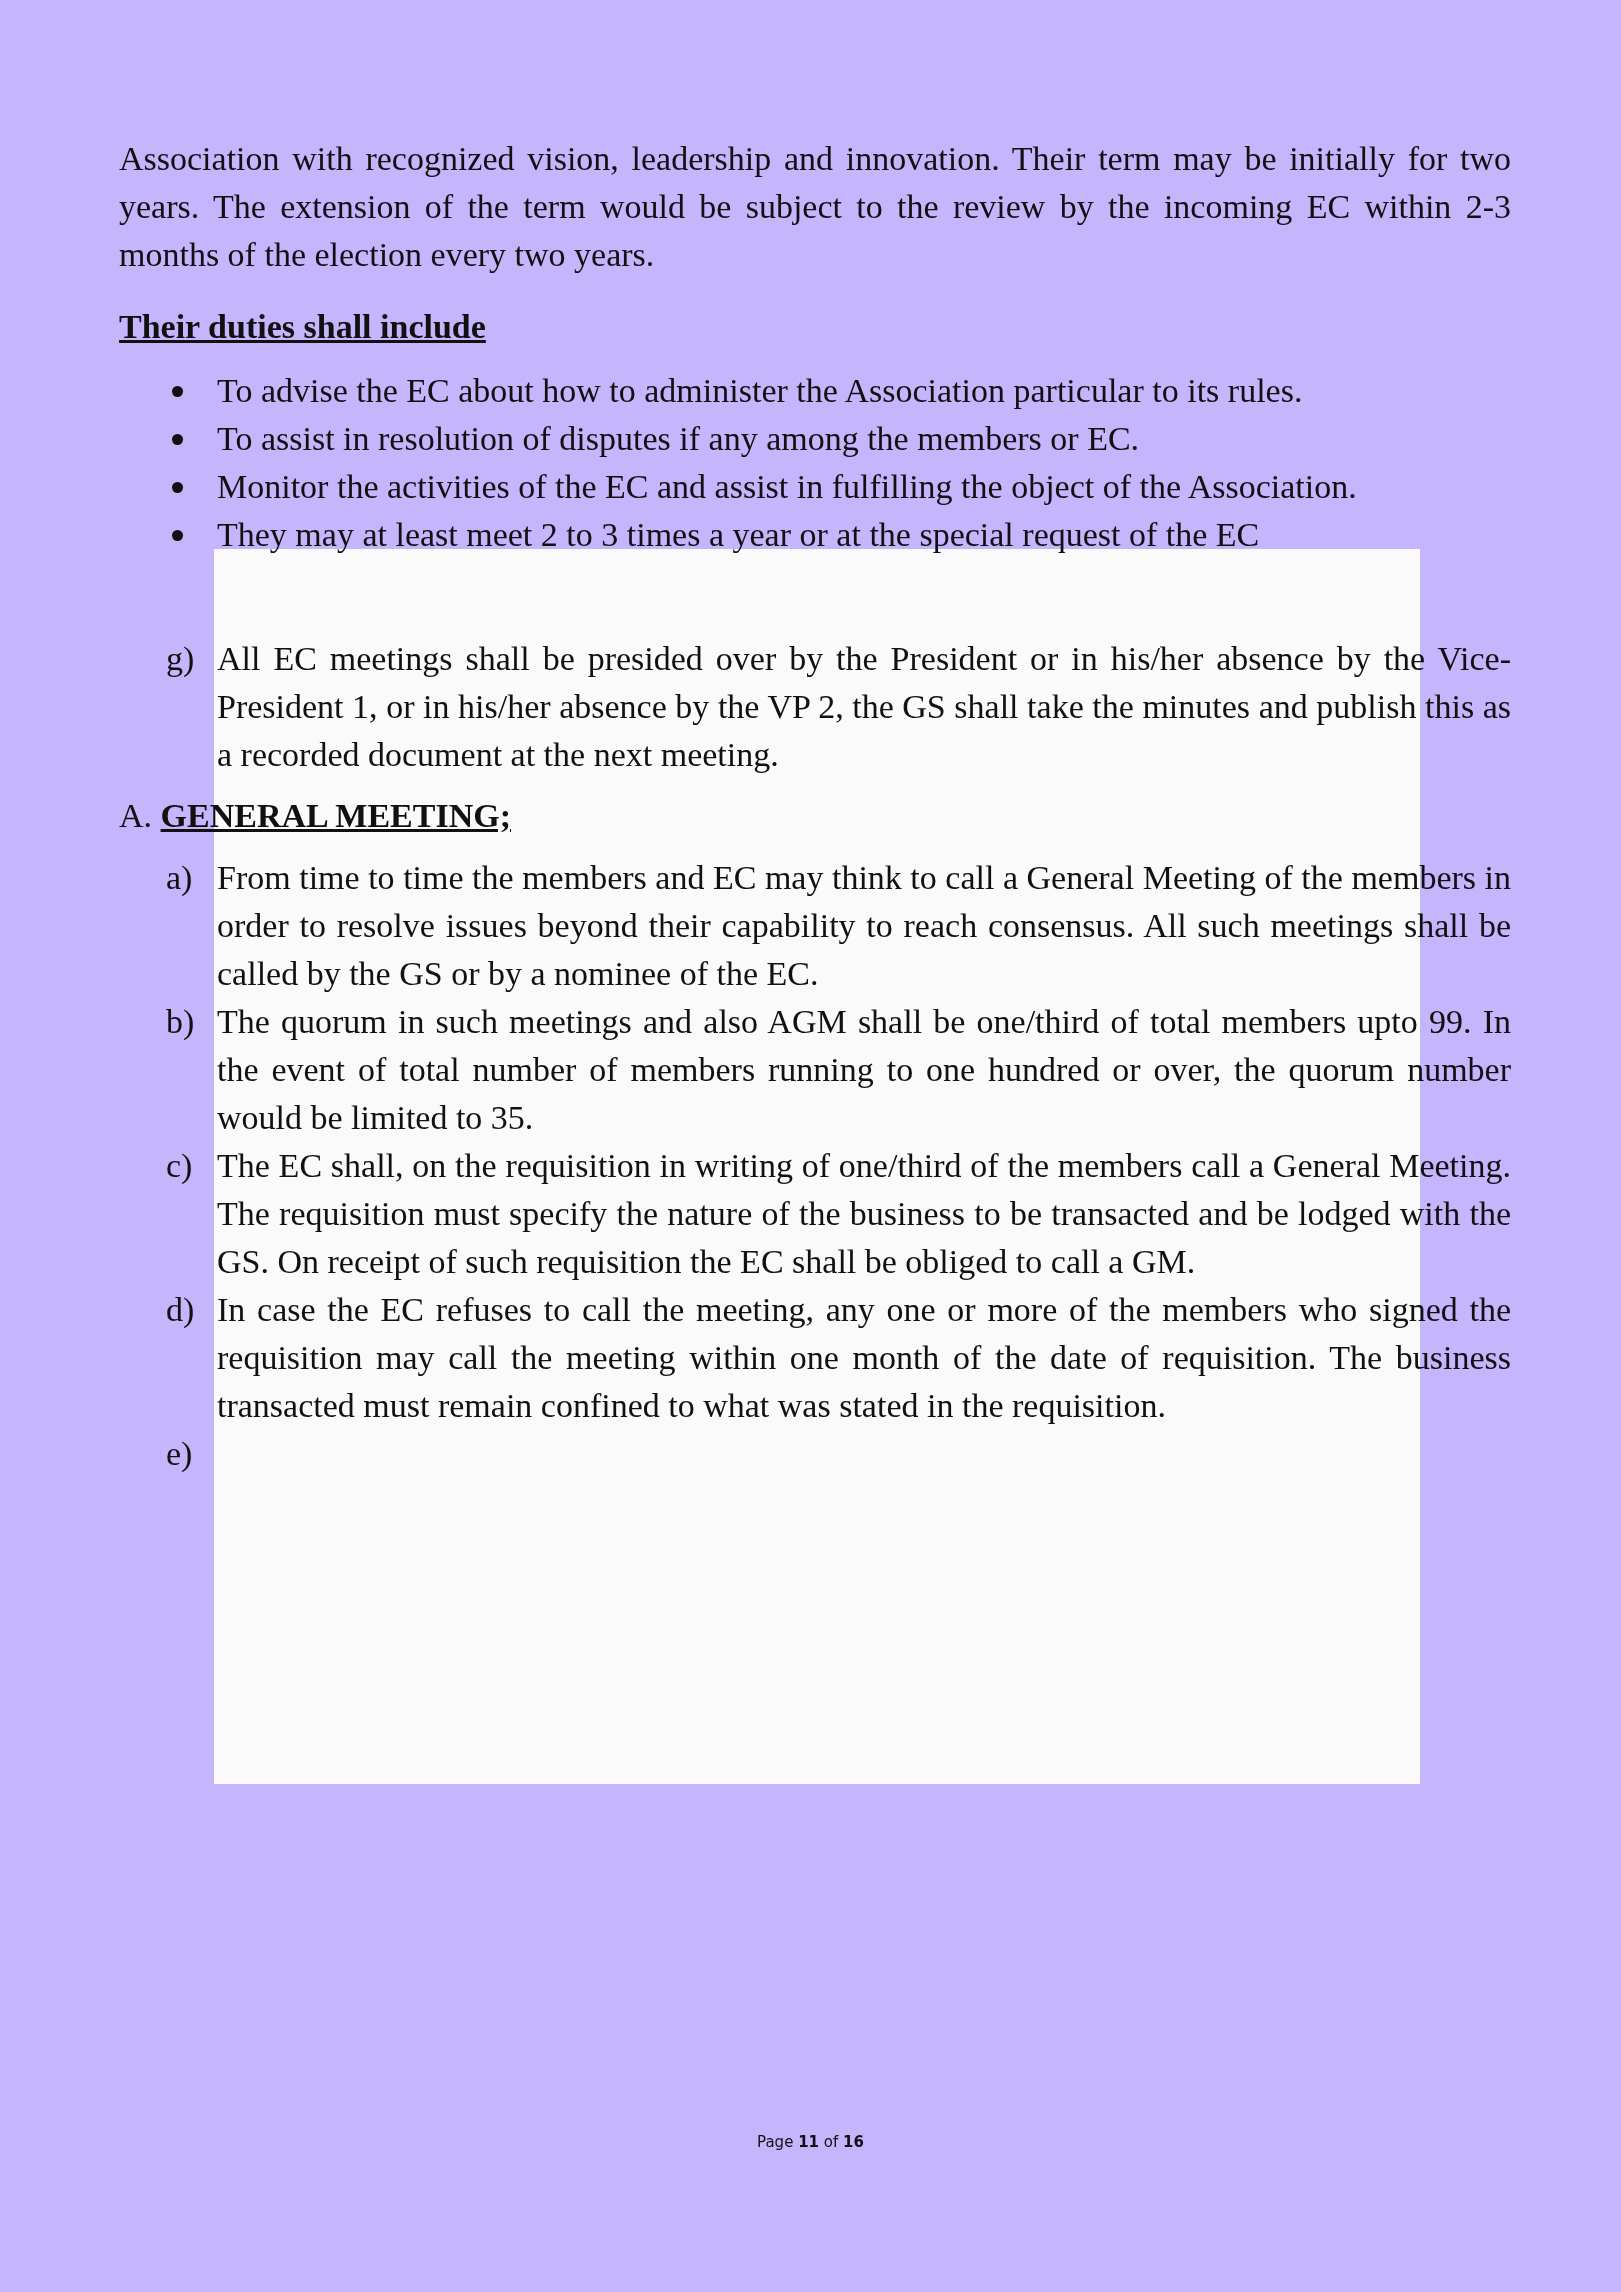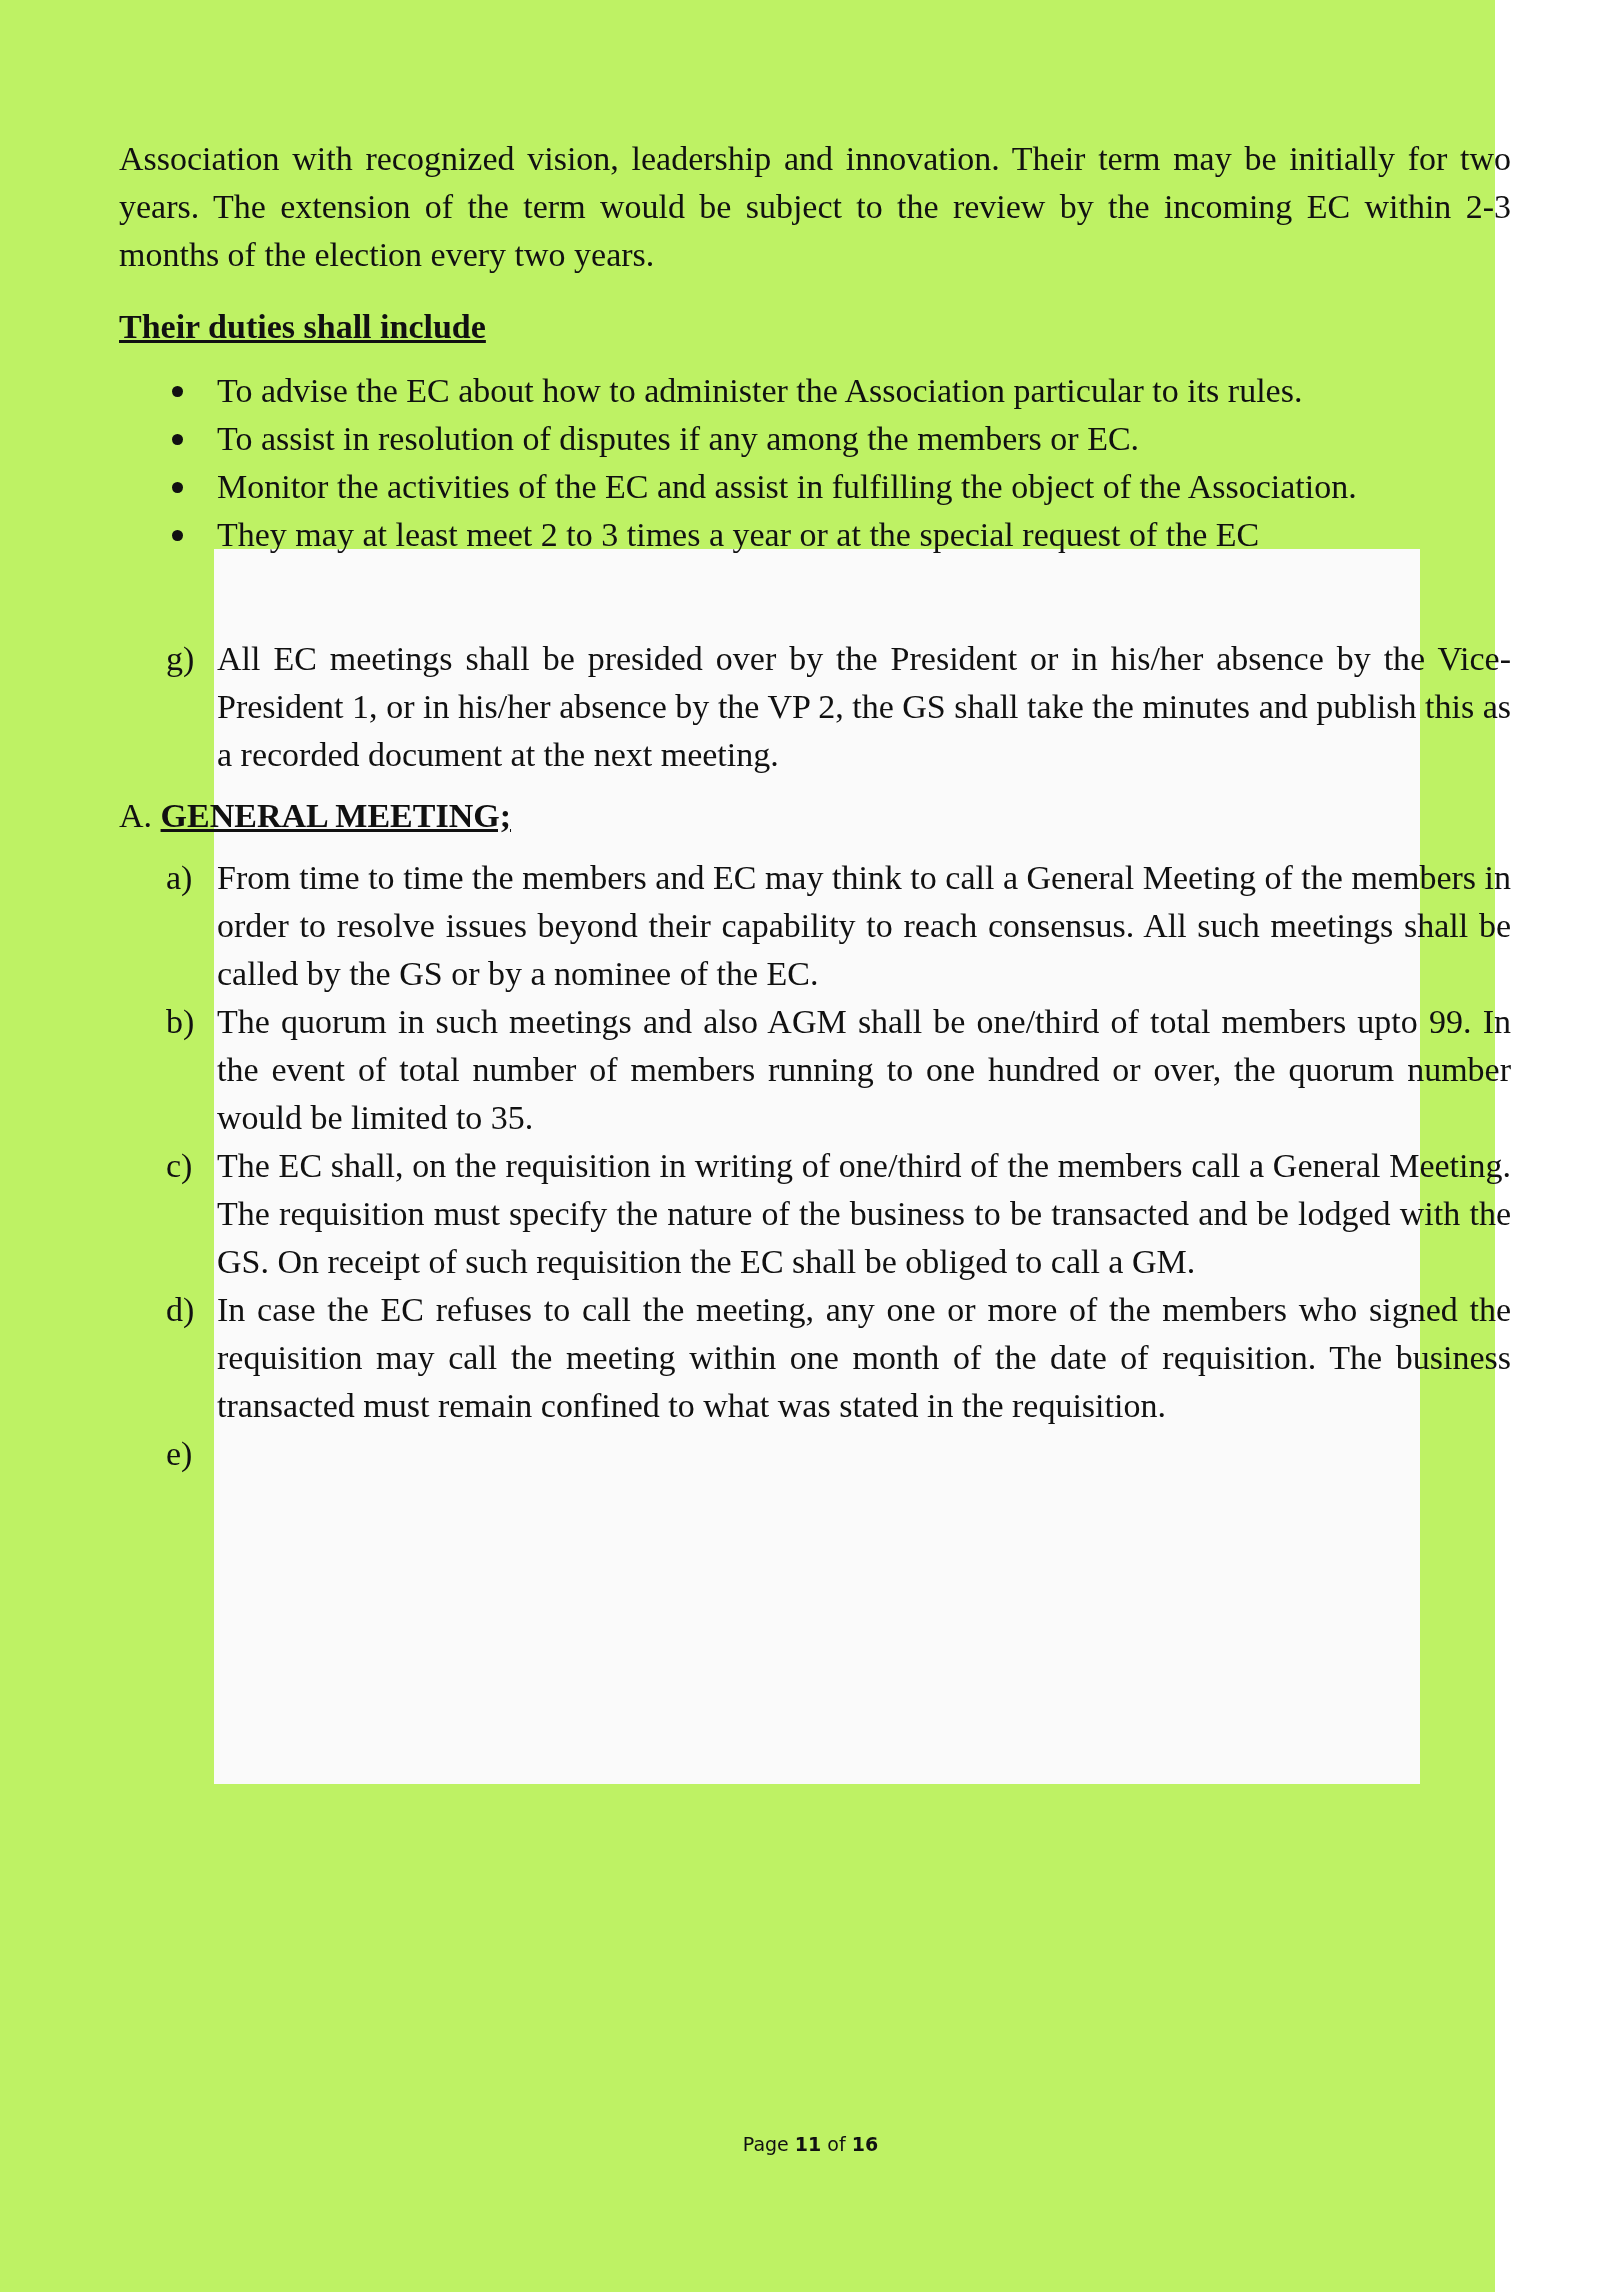--- a/index.html
+++ b/index.html
@@ -1,19 +1,19 @@
 <!DOCTYPE html>
 <html><head>
   <meta charset="utf-8">
   <style>
     html, body { margin: 0; padding: 0; background: #ffffff; }
     body { width: 1621px; height: 2293px; position: relative; overflow: hidden; }
     .page {
-      position: absolute; left: 0; top: 0; width: 1495px; height: 2293px;
-      background: #bef264;
+      position: absolute; left: 0; top: 0; width: 1621px; height: 2293px;
+      background: #c4b5fd;
       font-family: "Liberation Serif", "DejaVu Serif", serif;
       color: #111111;
     }
     .watermark {
       position: absolute; left: 214px; top: 549px; width: 1206px; height: 1235px;
       pointer-events: none;
     }
     .watermark .bg { position: absolute; inset: 0; background: #fafafa; }
     .content { position: absolute; left: 119px; top: 135px; width: 1392px; font-size: 34px; line-height: 48px; }
     .para { margin: 0; text-align: justify; }
@@ -25,21 +25,21 @@
     }
     .alpha { list-style: none; margin: 0; padding: 0; }
     .alpha li { position: relative; padding-left: 98px; text-align: justify; }
     .alpha .marker { position: absolute; left: 47px; top: 0; }
     .sec-title { margin: 0; }
     .sec-title b { font-weight: bold; }
     .sub-title { margin: 0; }
     .sub-title u { font-weight: bold; }
     .footer {
       position: absolute; left: 0; width: 1621px; top: 2133px; text-align: center;
-      font-family: "DejaVu Sans", "Liberation Sans", sans-serif; font-size: 19px; color: #111;
+      font-family: "DejaVu Sans", "Liberation Sans", sans-serif; font-size: 15px; color: #111;
     }
     .footer b { font-weight: bold; }
   </style>
 </head>
 <body>
 
 <div class="page">
 
   <div class="watermark">
     <div class="bg"></div>

